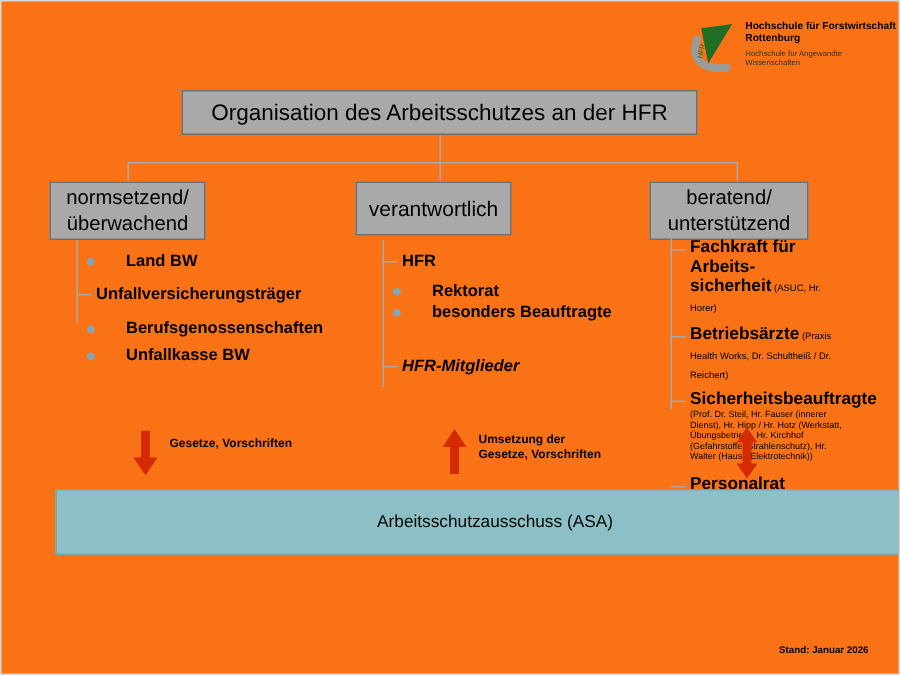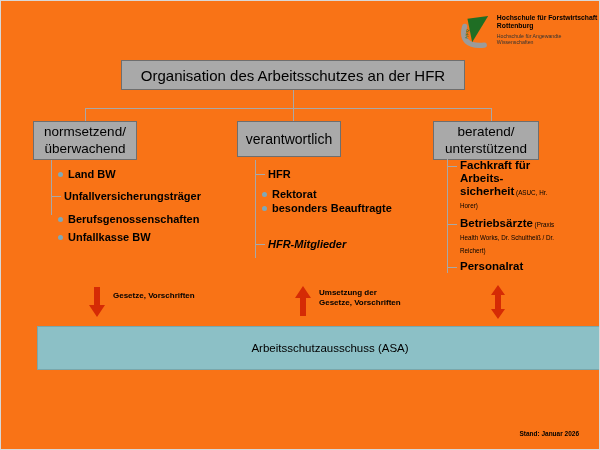--- a/index.html
+++ b/index.html
@@ -19,21 +19,21 @@
   
   .cline{position:absolute;background:var(--line-gray);}
 
   
   .tree{position:absolute;}
   .tree-left{left:50px;top:166px;width:170px;font-size:11px;line-height:14px;}
   .tree-mid{left:254px;top:166px;width:175px;font-size:11px;line-height:14px;}
   .tree-right{left:446px;top:158px;width:118px;font-size:11.5px;line-height:13px;}
   .item{position:relative;font-weight:bold;}
   .item.branch{padding-left:13px;}
-  .item.bullet{padding-left:17px;}
+  .item.bullet{padding-left:33px;}
   .item.branch::before{content:"";position:absolute;left:0;top:7px;width:10px;height:1px;background:var(--line-gray);}
   .item.bullet::before{content:"";position:absolute;left:7px;top:5px;width:5px;height:5px;border-radius:50%;background:var(--bullet);}
   .mainline{white-space:pre-line;}
   .note{font-weight:normal;font-size:6.3px;line-height:7px;}
   .note-block{font-weight:normal;font-size:6px;line-height:7px;margin-top:1px;}
 
   
   .arrow{position:absolute;}
   .arrow svg{display:block;}
   .arrow polygon{fill:var(--arrow-red);}
@@ -102,20 +102,24 @@
   </div>
 
   <div class="tree tree-right">
     <div class="item branch" style="margin-bottom:6px;">
       <span class="mainline">Fachkraft für Arbeits-
 sicherheit</span><span class="note"> (ASUC, Hr. Horer)</span>
     </div>
     <div class="item branch" style="margin-bottom:4px;">
       <span class="mainline">Betriebsärzte</span><span class="note"> (Praxis Health Works, Dr. Schultheiß / Dr. Reichert)</span>
     </div>
+    <div class="item branch" style="margin-bottom:8px;">
+      <span class="mainline">Sicherheitsbeauftragte</span>
+      <div class="note-block">(Prof. Dr. Steil, Hr. Fauser (innerer Dienst), Hr. Hipp / Hr. Hotz (Werkstatt, Übungsbetrieb), Hr. Kirchhof (Gefahrstoffe, Strahlenschutz), Hr. Walter (Haus-/ Elektrotechnik))</div>
+    </div>
     <div class="item branch">Personalrat</div>
   </div>
 
   <div class="arrow" style="left:88px;top:286px;">
     <svg width="16" height="30" viewBox="0 0 16 30">
         <polygon points="5,0 11,0 11,18 16,18 8,30 0,18 5,18"></polygon>
       </svg>
   </div>
   <div class="arrow-label" style="left:112px;top:290px;">Gesetze, Vorschriften</div>
 

